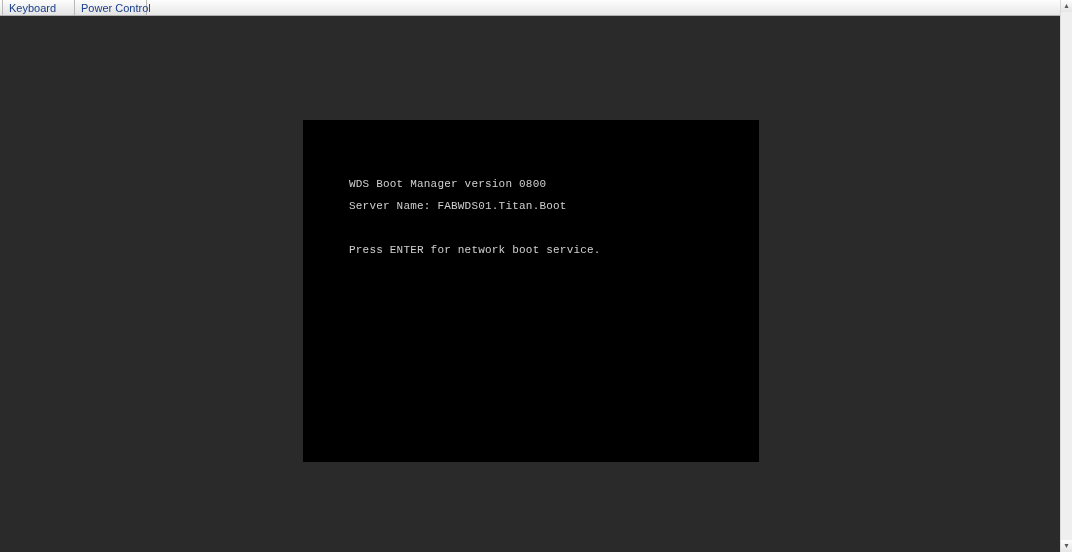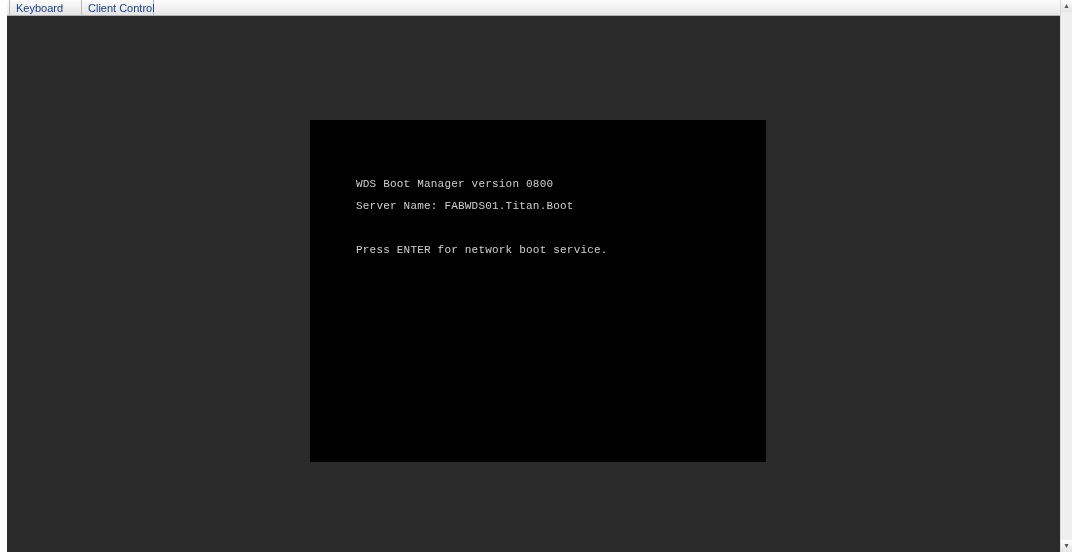--- a/index.html
+++ b/index.html
@@ -19,21 +19,20 @@
       width: 1072px;
       height: 552px;
       display: flex;
       background: #ffffff;
     }
     .main-col {
       flex: 1 1 auto;
       display: flex;
       flex-direction: column;
       min-width: 0;
-      padding-left: 7px;
     }
     
     .menubar {
       height: 16px;
       background: linear-gradient(to bottom, #fdfdfd 0%, #f2f2f2 50%, #e7e7e7 100%);
       border-bottom: 1px solid #b0b0b0;
       display: flex;
       align-items: stretch;
       padding-left: 2px;
     }
@@ -117,21 +116,21 @@
 <body>
 
 <div class="outer">
   <div class="main-col">
 
     <div class="menubar">
       <div class="menu-item">
         <span>Keyboard</span>
       </div>
       <div class="menu-item menu-wide">
-        <span>Client Control</span>
+        <span>Power Control</span>
       </div>
     </div>
 
     <div class="console-area">
       <div class="console-screen">
 <div class="console-line">WDS Boot Manager version 0800</div>
 <div class="console-line">Server Name: FABWDS01.Titan.Boot</div>
 <div class="console-gap"></div>
 <div class="console-line">Press ENTER for network boot service.</div>
       </div>

